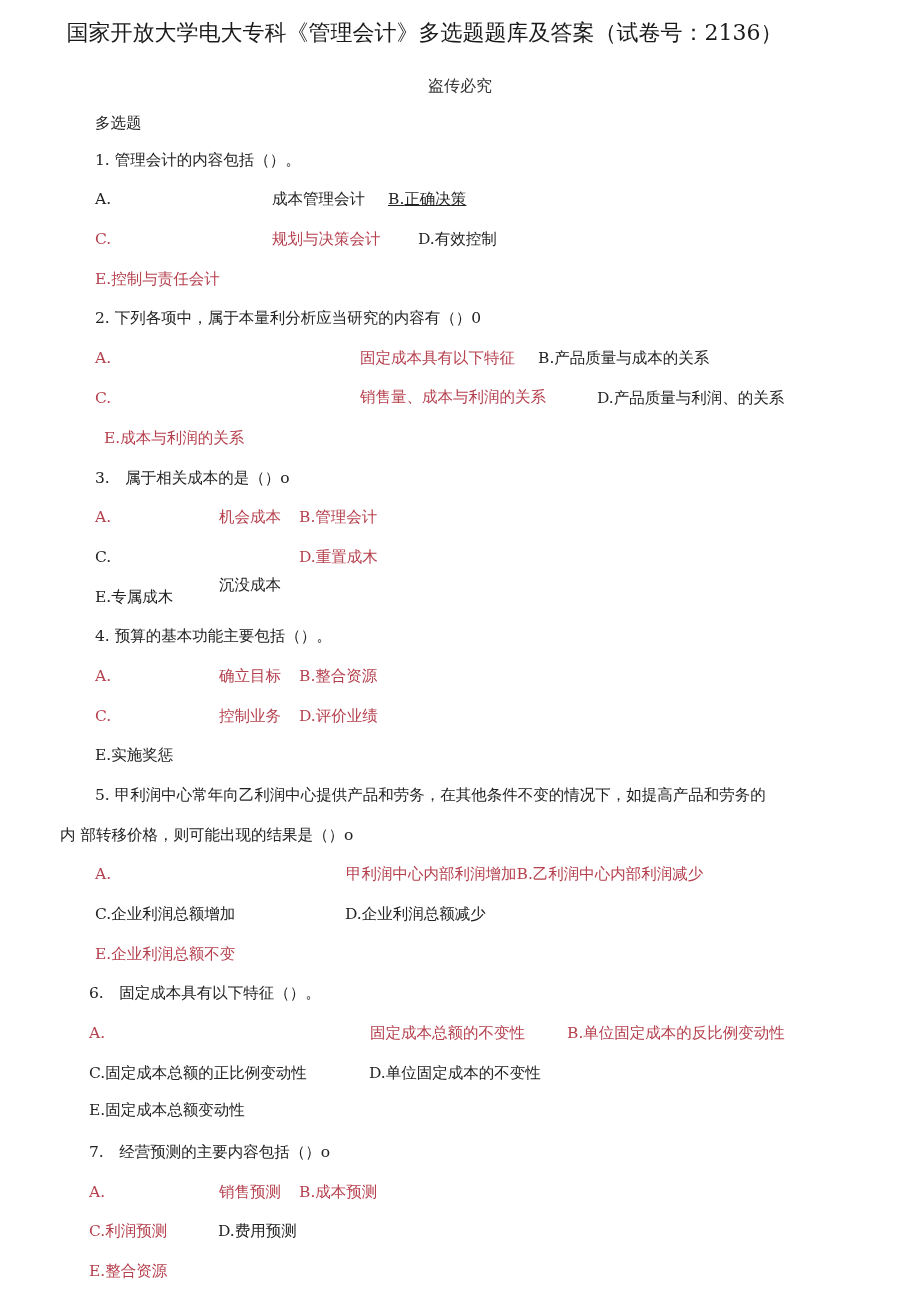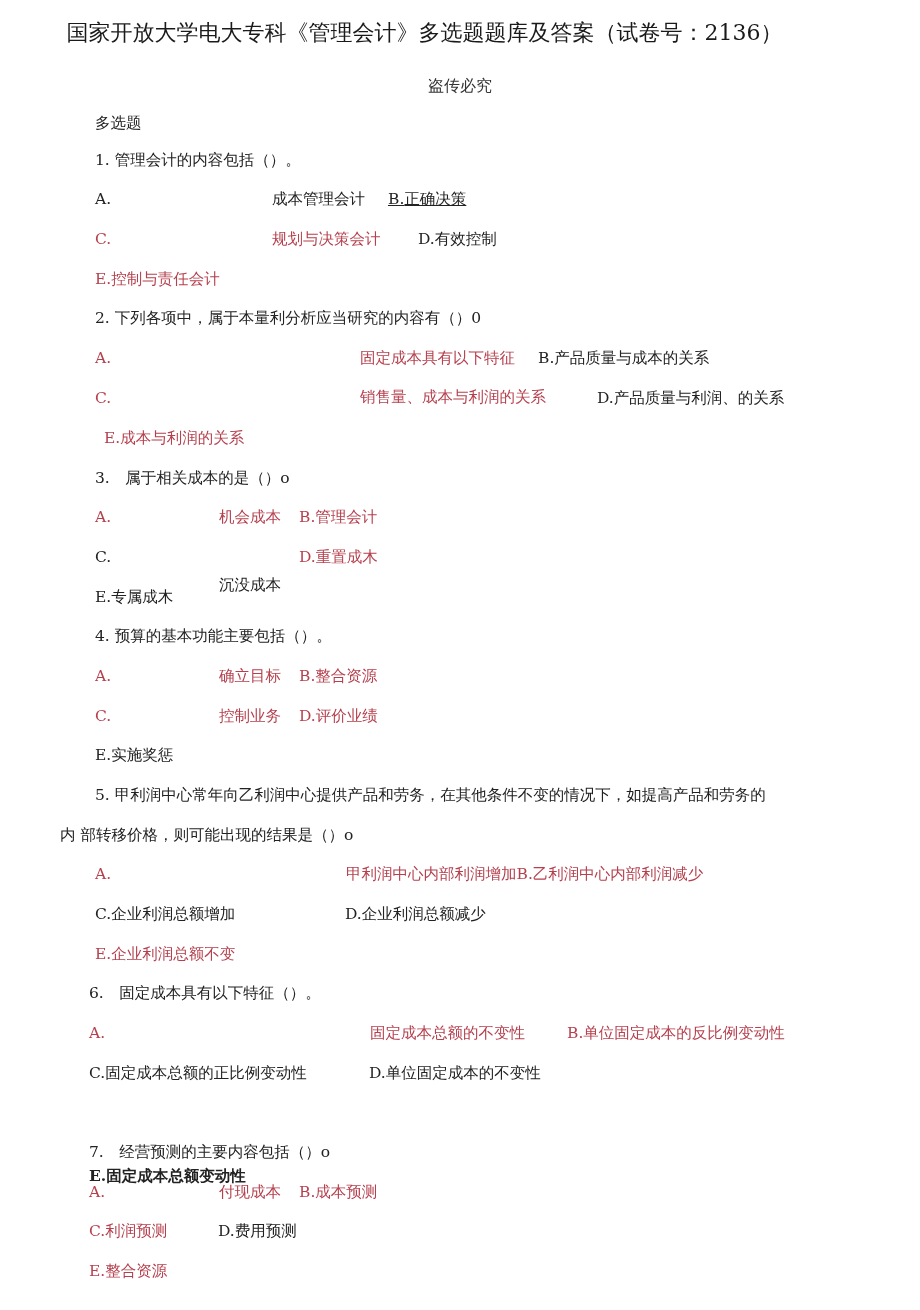--- a/index.html
+++ b/index.html
@@ -74,24 +74,24 @@
   <div class="line red" style="left:95px;top:944px;"><span>E.</span><span>企业利润总额不变</span></div>
 </div>
 
 <div>
   <div class="line blk" style="left:89px;top:983px;">6.　固定成本具有以下特征（）。</div>
   <div class="line red" style="left:89px;top:1023px;">A.</div>
   <div class="line red" style="left:370px;top:1023px;">固定成本总额的不变性</div>
   <div class="line red" style="left:567px;top:1023px;"><span>B.</span><span>单位固定成本的反比例变动性</span></div>
   <div class="line blk" style="left:89px;top:1063px;"><span>C.</span><span>固定成本总额的正比例变动性</span></div>
   <div class="line blk" style="left:369px;top:1063px;"><span>D.</span><span>单位固定成本的不变性</span></div>
-  <div class="line blk" style="left:89px;top:1166px;font-weight:bold;"><span>E.</span><span>固定成本总额变动性</span></div>
+  <div class="line blk" style="left:89px;top:1100px;"><span>E.</span><span>固定成本总额变动性</span></div>
 </div>
 
 <div>
   <div class="line blk" style="left:89px;top:1142px;">7.　经营预测的主要内容包括（）o</div>
   <div class="line red" style="left:89px;top:1182px;">A.</div>
-  <div class="line red" style="left:219px;top:1182px;">付现成本</div>
+  <div class="line red" style="left:219px;top:1182px;">销售预测</div>
   <div class="line red" style="left:299px;top:1182px;"><span>B.</span><span>成本预测</span></div>
   <div class="line red" style="left:89px;top:1221px;"><span>C.</span><span>利润预测</span></div>
   <div class="line blk" style="left:218px;top:1221px;"><span>D.</span><span>费用预测</span></div>
   <div class="line red" style="left:89px;top:1261px;"><span>E.</span><span>整合资源</span></div>
 </div>
 
 </body></html>

